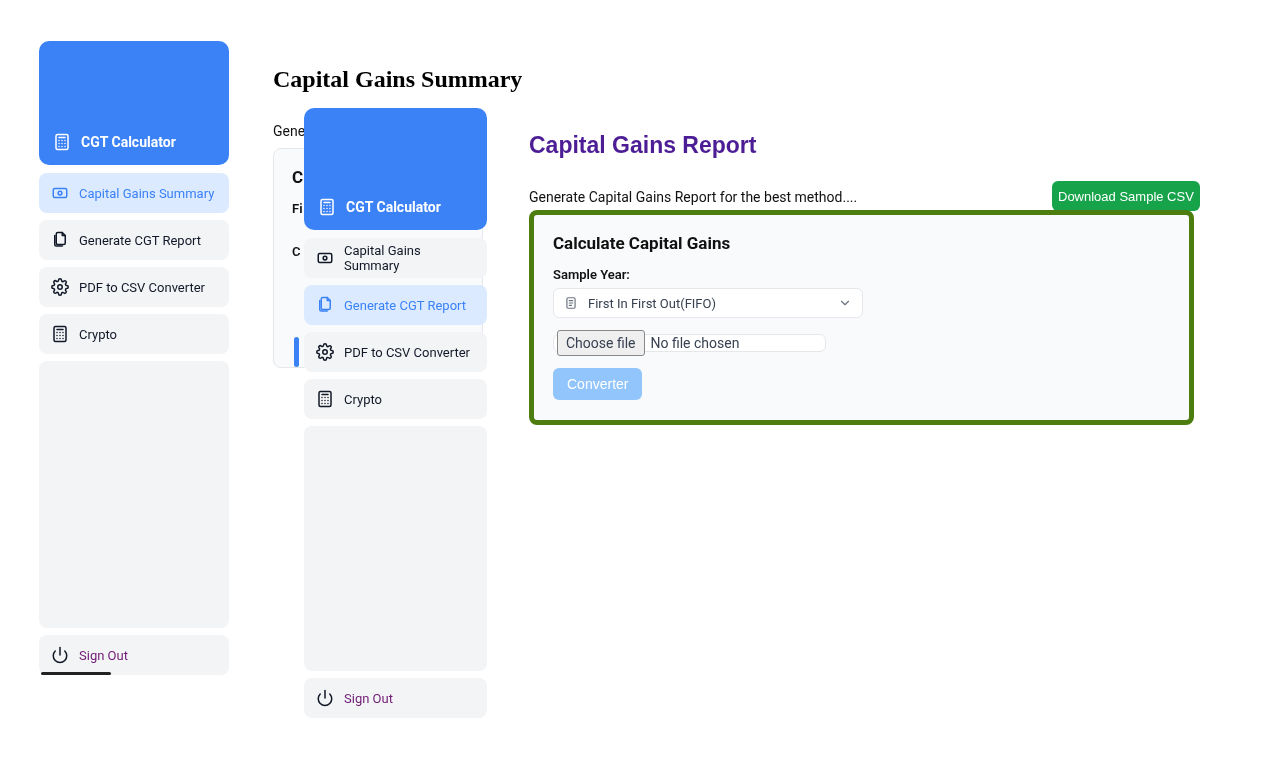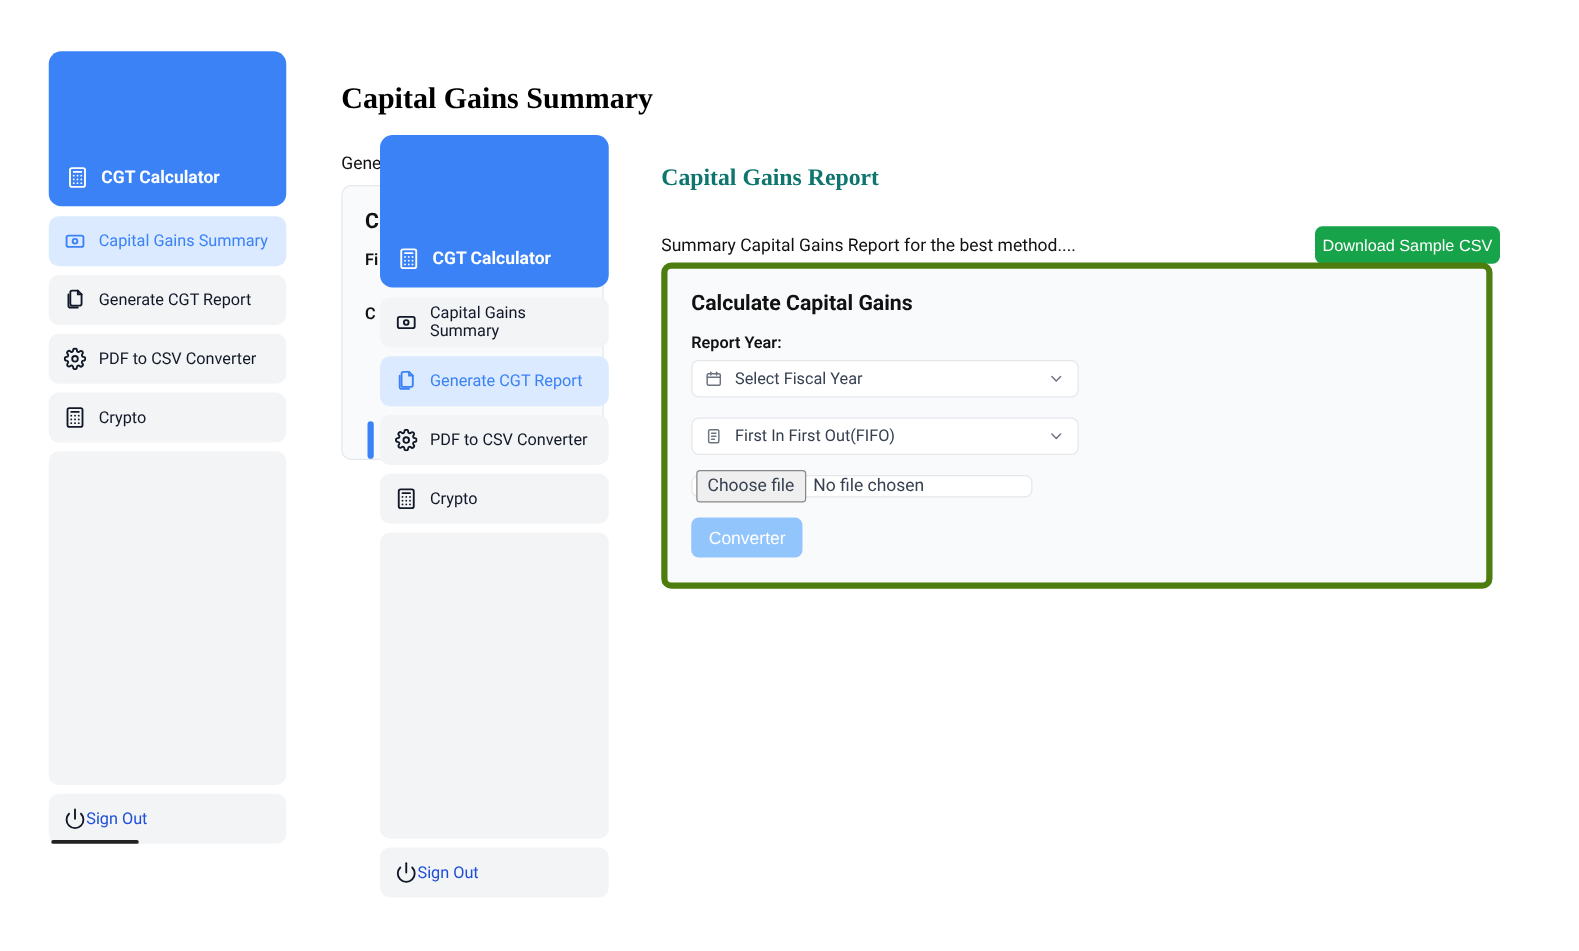--- a/index.html
+++ b/index.html
@@ -55,22 +55,23 @@
   .nav-item.active { background: #dbeafe; color: #3b82f6; }
   .nav-item.active svg { stroke: #3b82f6; }
 
   .signout-item {
     background: #f3f4f6;
     border-radius: 8px;
     height: 40px;
     display: flex;
     align-items: center;
     padding: 0 12px;
-    font-size: 13px;
-    color: #1d4ed8;
+    gap: 10px;
+    font-size: 13px;
+    color: #701a75;
     cursor: pointer;
   }
   .signout-item svg { width: 18px; height: 18px; stroke: #111827; }
 
   .s1-shadowbar {
     position: absolute;
     left: 41px;
     top: 672px;
     width: 70px;
     height: 3px;
@@ -139,24 +140,24 @@
     height: 30px;
     background: #3b82f6;
     border-radius: 3px;
   }
 
   
   .page2-title {
     position: absolute;
     left: 529px;
     top: 132px;
-    font-family: Liberation Serif, serif;
-    font-size: 19px;
+    font-family: Liberation Sans, sans-serif;
+    font-size: 23px;
     font-weight: 600;
-    color: #0f766e;
+    color: #4c1d95;
   }
   .page2-sub {
     position: absolute;
     left: 529px;
     top: 189px;
     font-size: 14px;
     color: #111;
   }
   .dl-btn {
     position: absolute;
@@ -405,36 +406,27 @@
     <div class="signout-item">
       <svg viewBox="0 0 24 24">
           <use href="#ic-power"></use>
         </svg>
       <span>Sign Out</span>
     </div>
   </div>
 </div>
 
 <div class="page2-title">Capital Gains Report</div>
-<div class="page2-sub">Summary Capital Gains Report for the best method....</div>
+<div class="page2-sub">Generate Capital Gains Report for the best method....</div>
 <button class="dl-btn">Download Sample CSV</button>
 
 <div class="page2-card">
   <div class="page2-card-h">Calculate Capital Gains</div>
 
-  <div class="form-label">Report Year:</div>
-  <div class="select-box">
-    <svg class="mini-icon" viewBox="0 0 24 24">
-        <use href="#ic-cal"></use>
-      </svg>
-    <span>Select Fiscal Year</span>
-    <svg class="chev" viewBox="0 0 24 24">
-        <use href="#ic-chev"></use>
-      </svg>
-  </div>
+  <div class="form-label">Sample Year:</div>
 
   <div class="select-box">
     <svg class="mini-icon" viewBox="0 0 24 24">
         <use href="#ic-doc"></use>
       </svg>
     <span>First In First Out(FIFO)</span>
     <svg class="chev" viewBox="0 0 24 24">
         <use href="#ic-chev"></use>
       </svg>
   </div>

